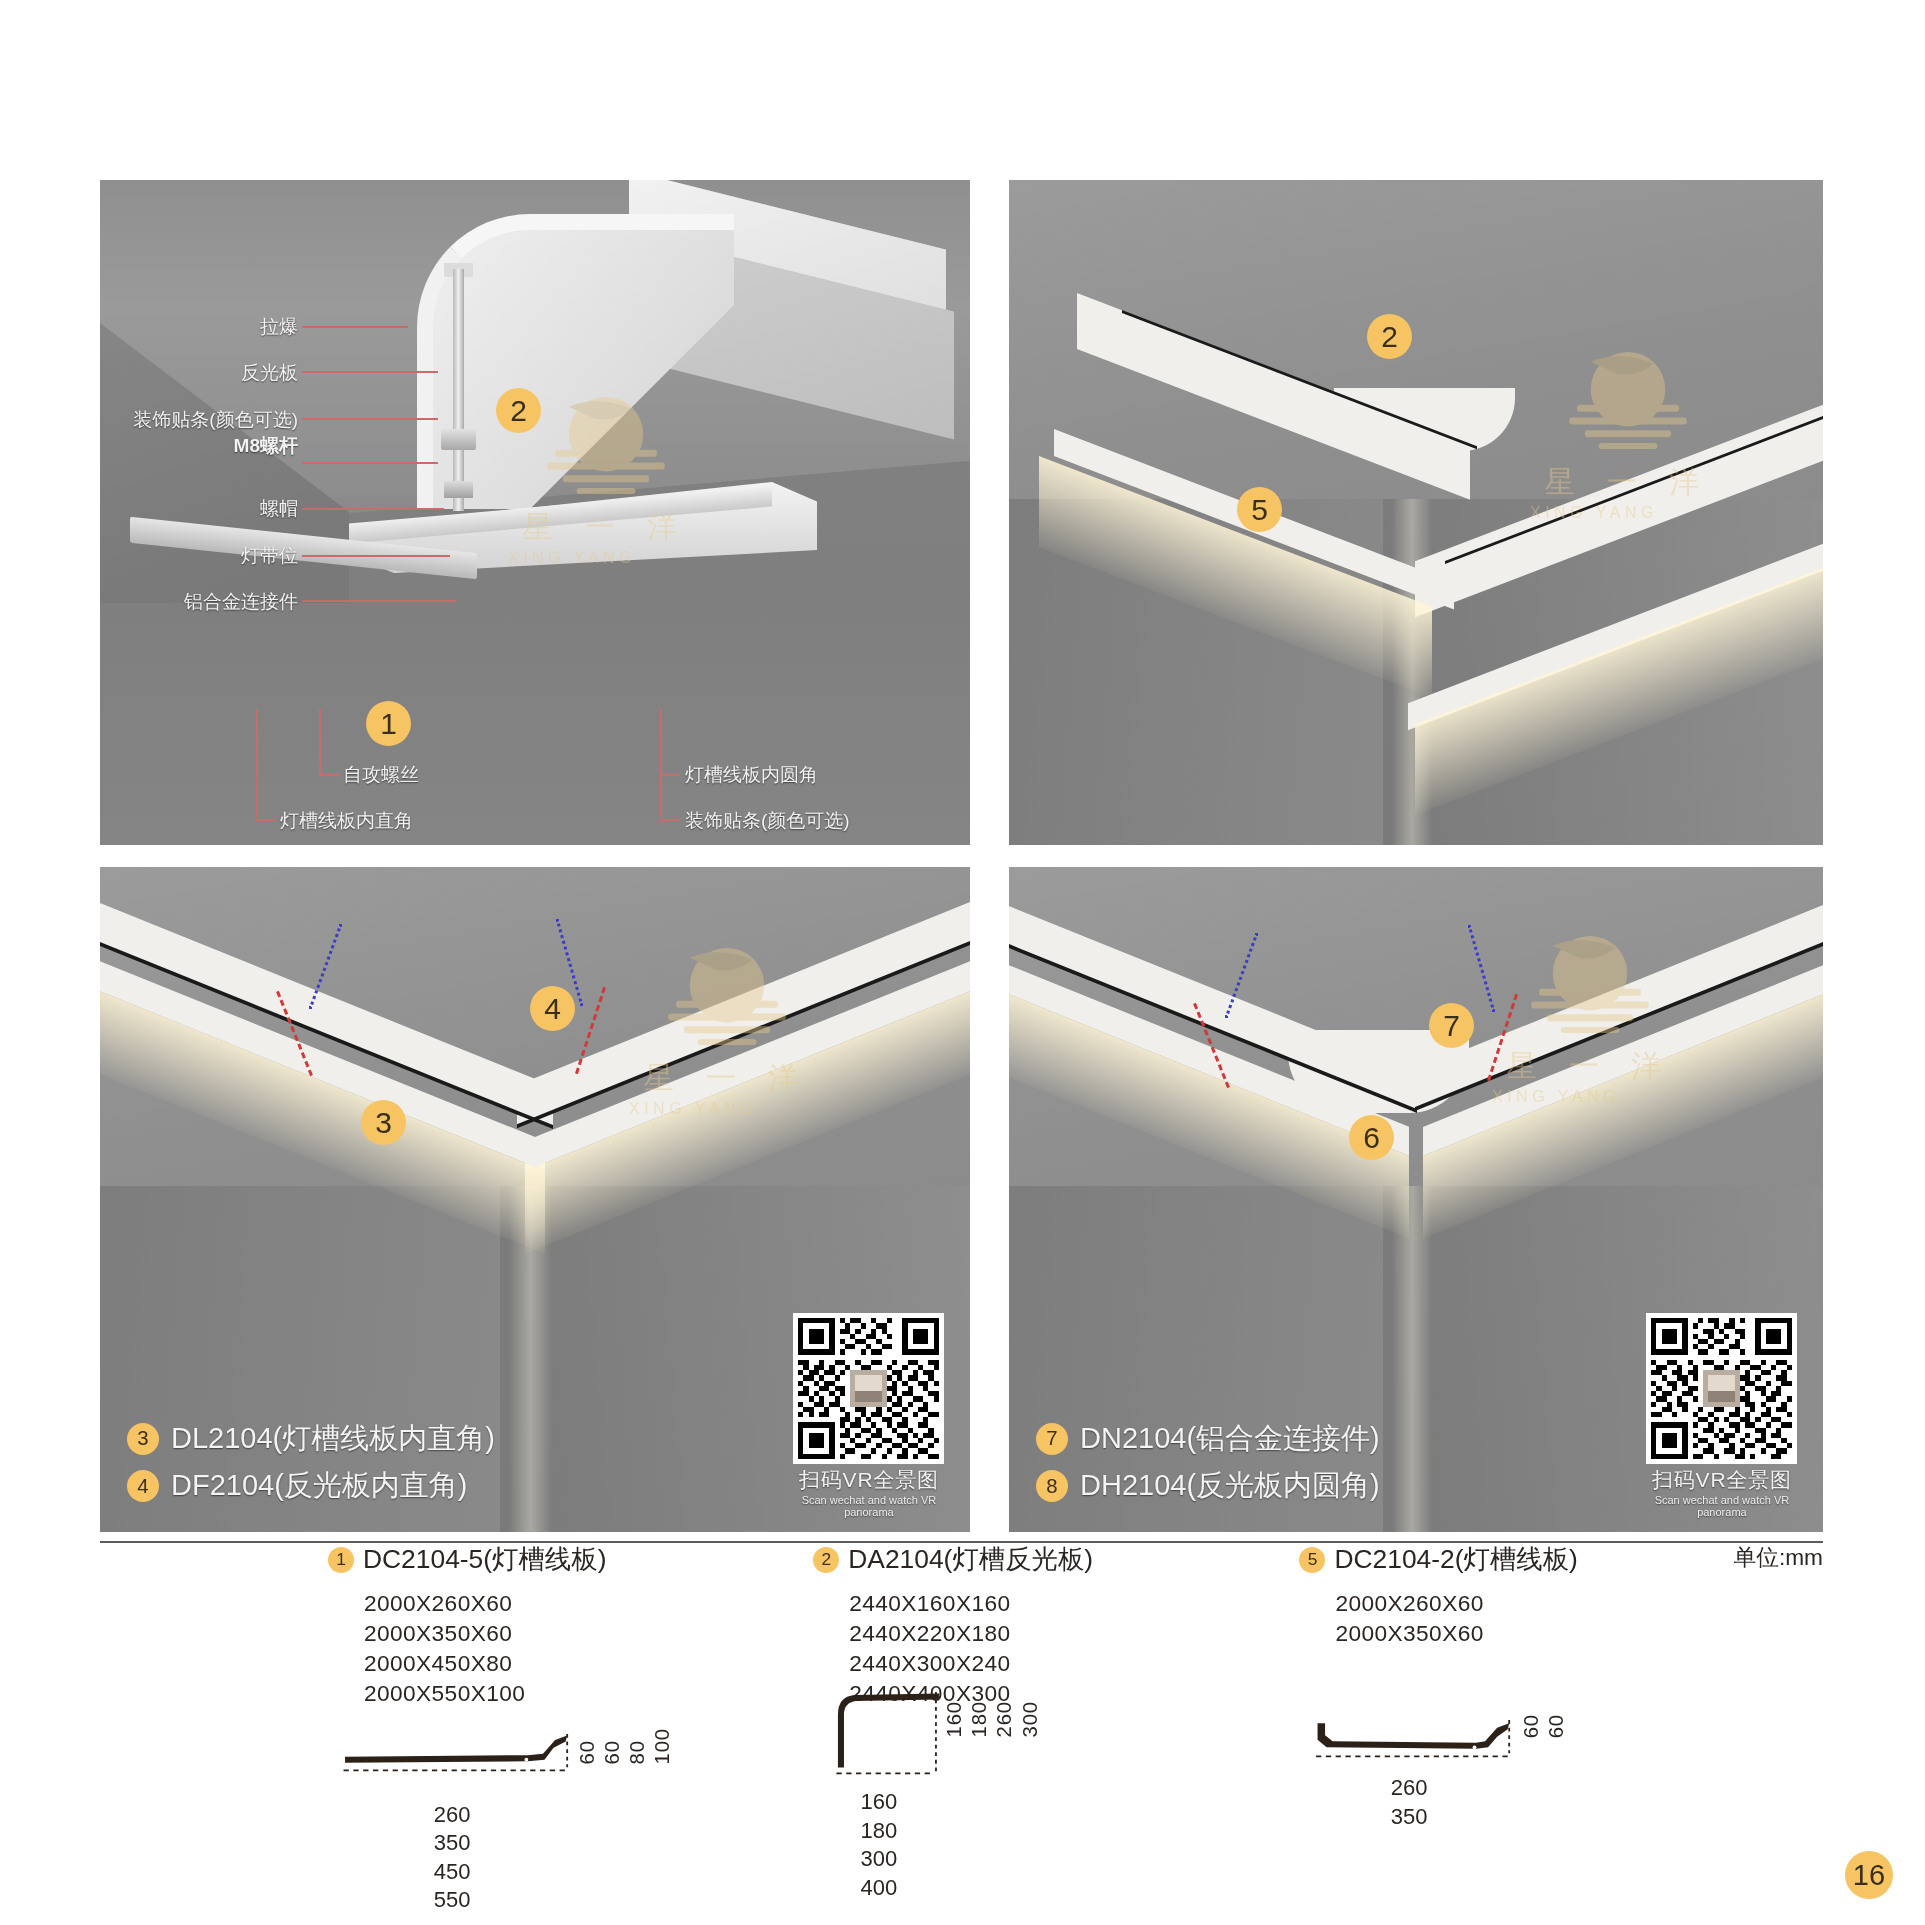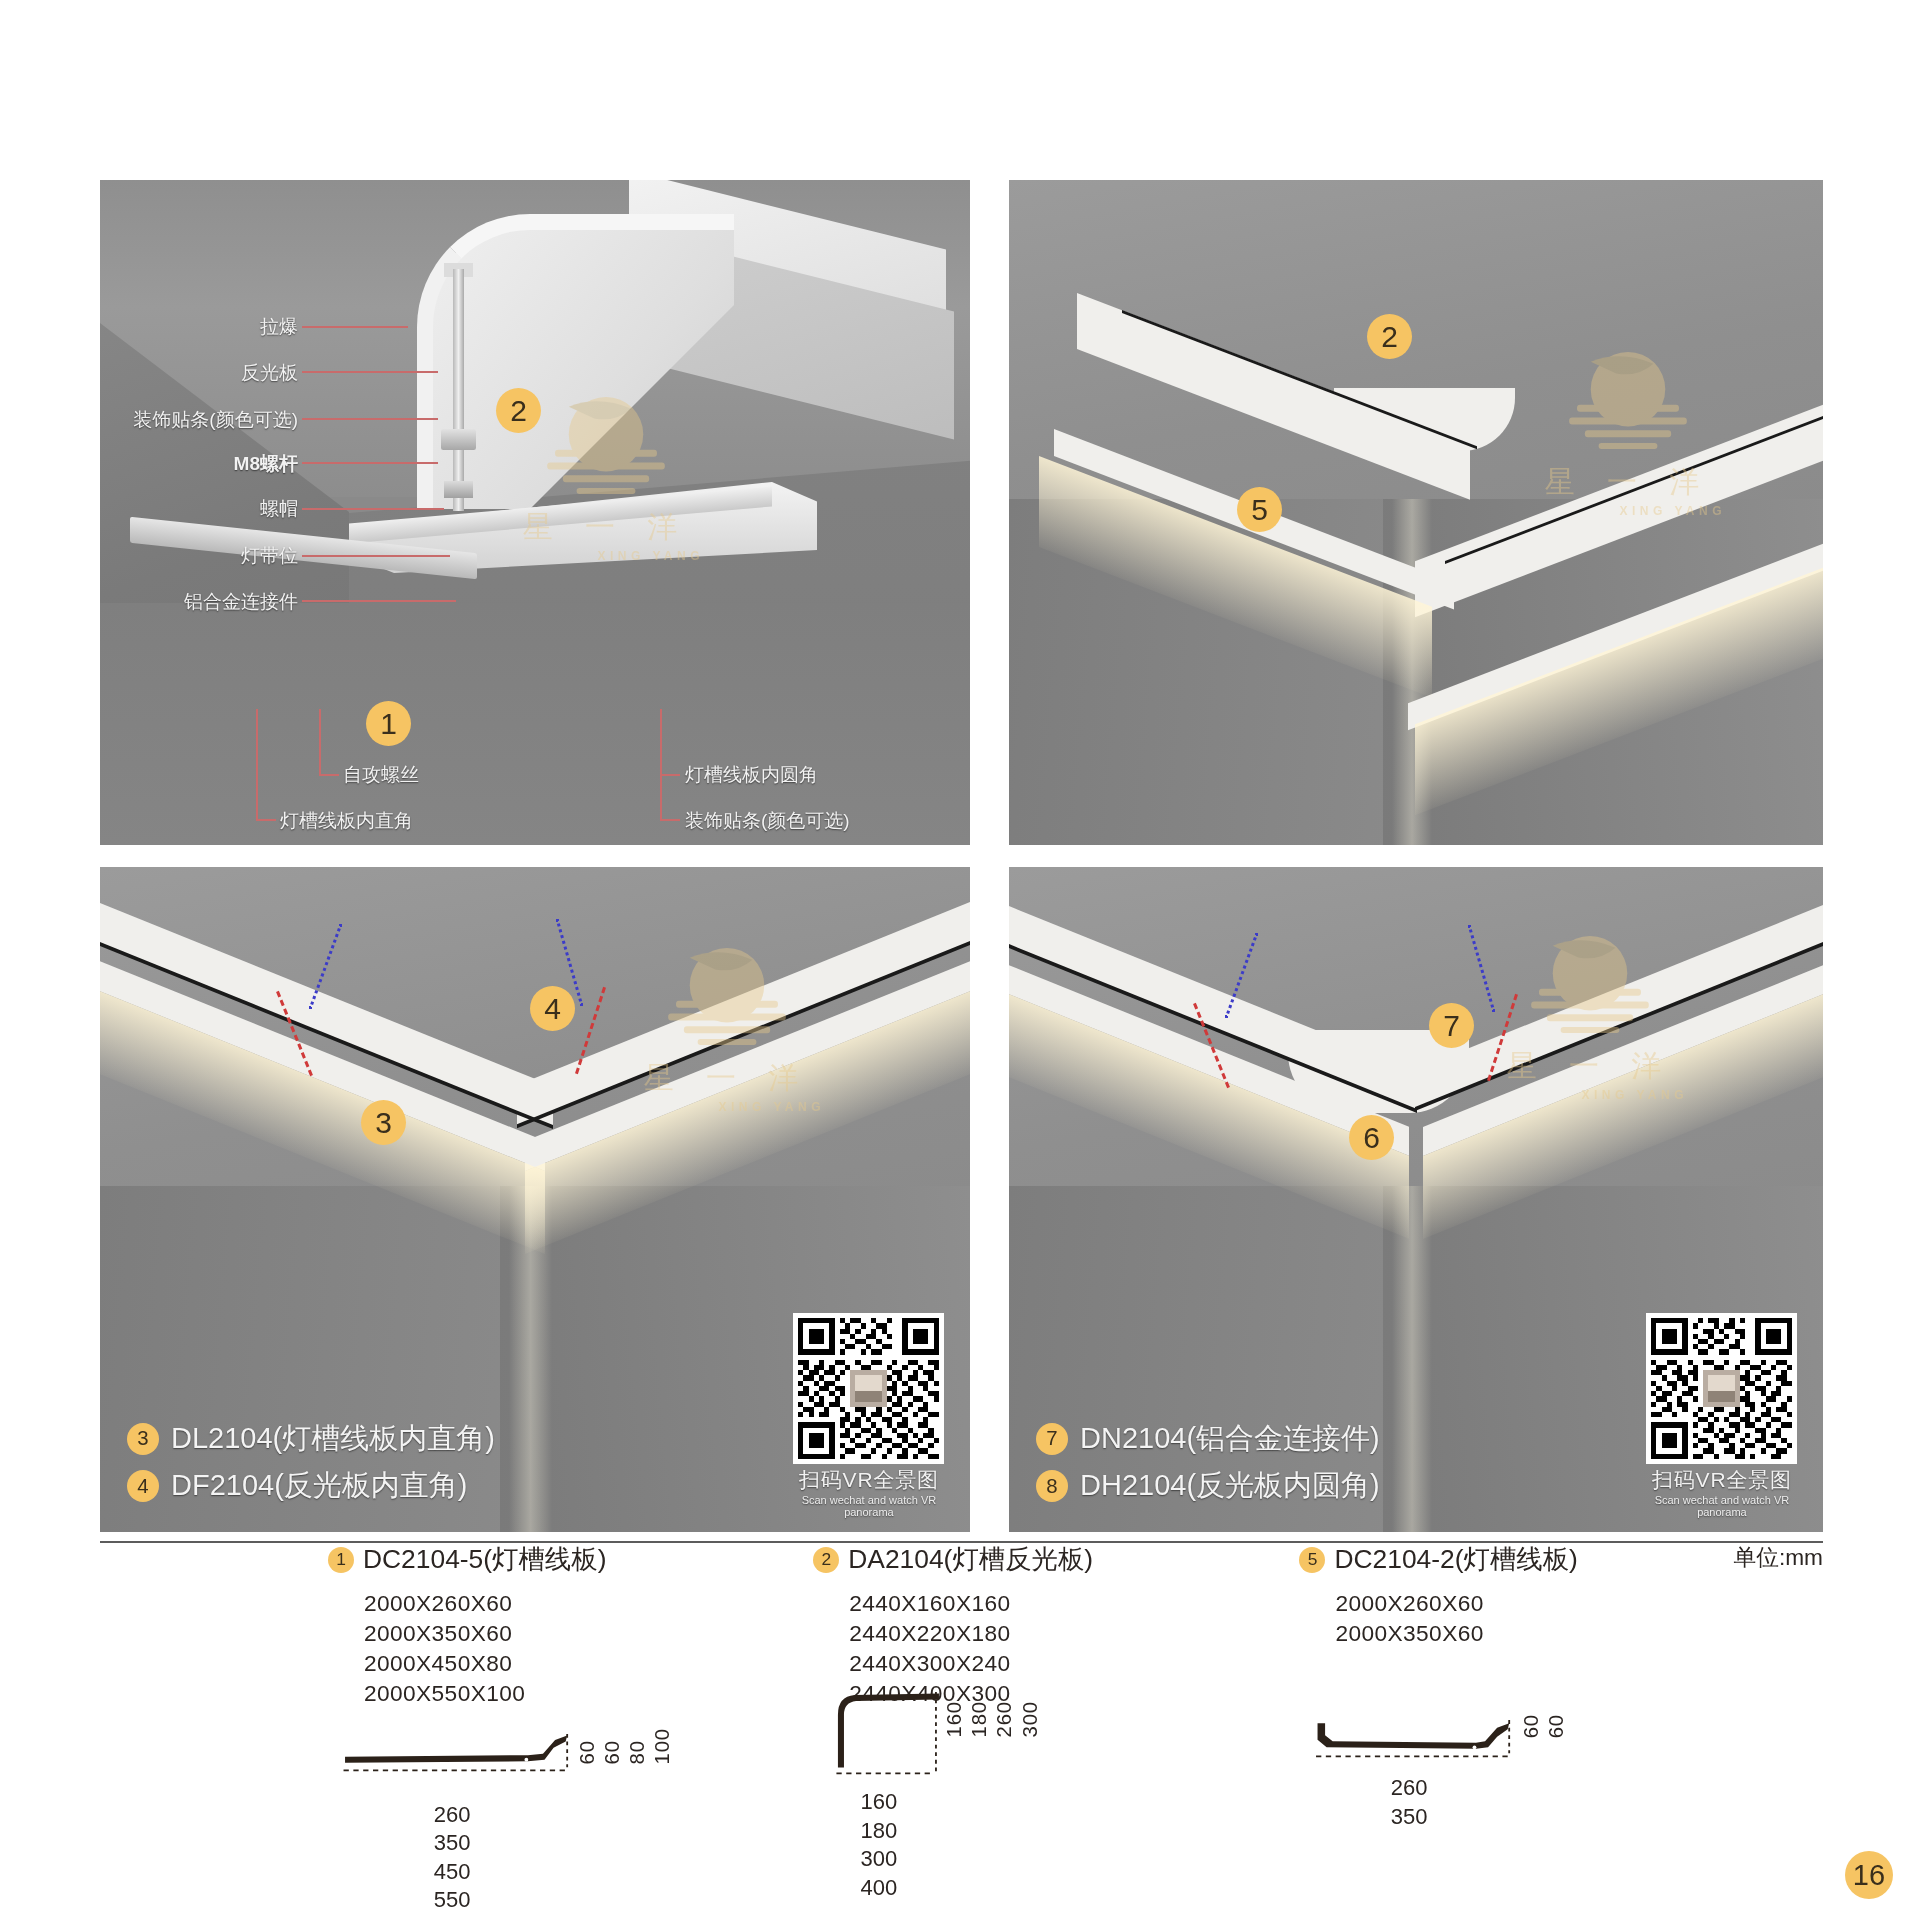--- a/index.html
+++ b/index.html
@@ -136,22 +136,22 @@
   .qr-cn { color:#f2f2f2; font-size: 21px; letter-spacing: 0.8px; margin-top: 1.5px;
            text-shadow:0 0.8px 1.5px rgba(0,0,0,.5); }
   .qr-en { color:#ededed; font-size: 11px; margin-top: 0.8px;
            text-shadow:0 0.8px 1.5px rgba(0,0,0,.5); }
 
   
   .wm { position: absolute; opacity: .42; pointer-events:none; }
   .wm-sun { position:relative; width: 100%; }
   .wm-cn { text-align:center; color:#e7c98a; font-size: 30px; letter-spacing: 12px;
            font-weight: 500; margin-top: 3px; }
-  .wm-en { text-align:right; color:#e7c98a; font-size: 12px; letter-spacing: 4.5px;
-           font-weight:700; margin-top: 1.5px; }
+  .wm-en { text-align:left; color:#e7c98a; font-size: 16px; letter-spacing: 4.5px;
+           font-weight:400; margin-top: 1.5px; }
 
   
   .spec { position: absolute; left: 100px; top: 1542px; width: 1723px; }
   .spec-rule { position:absolute; left: 100px; top: 1541px; width: 1723px; height: 2.3px; background:#5c5c5c; }
   .spec-cols { display: flex; }
   .spec-col { position: relative; }
   .spec-col.c1 { width: 461px; }
   .spec-col.c2 { width: 461px; }
   .spec-col.c3 { width: 529px; }
   .spec-head { display:flex; align-items:center; margin-bottom: 10.6px; }
@@ -206,21 +206,21 @@
     <div class="lead" style="left:202px; top:191px; width:136px;"></div>
     <div class="lead" style="left:202px; top:238px; width:136px;"></div>
     <div class="lead" style="left:202px; top:282px; width:136px;"></div>
     <div class="lead" style="left:202px; top:328px; width:142px;"></div>
     <div class="lead" style="left:202px; top:375px; width:148px;"></div>
     <div class="lead" style="left:202px; top:420px; width:154px;"></div>
 
     <div class="callout" style="right:672px; top:137px;">拉爆</div>
     <div class="callout" style="right:672px; top:183px;">反光板</div>
     <div class="callout" style="right:672px; top:230px;">装饰贴条(颜色可选)</div>
-    <div class="callout bold" style="right:672px; top:274px;">M8螺杆</div>
+    <div class="callout bold" style="right:672px; top:256px;">M8螺杆</div>
     <div class="callout" style="right:672px; top:319px;">螺帽</div>
     <div class="callout" style="right:672px; top:366px;">灯带位</div>
     <div class="callout" style="right:672px; top:412px;">铝合金连接件</div>
 
     <div class="lead-v" style="left:219px; top:529px; height:66px;"></div>
     <div class="lead" style="left:219px; top:594px; width:19.6px;"></div>
     <div class="lead-v" style="left:156px; top:529px; height:112px;"></div>
     <div class="lead" style="left:156px; top:639px; width:19.6px;"></div>
     <div class="lead-v" style="left:560px; top:529px; height:66px;"></div>
     <div class="lead" style="left:560px; top:594px; width:19.6px;"></div>

